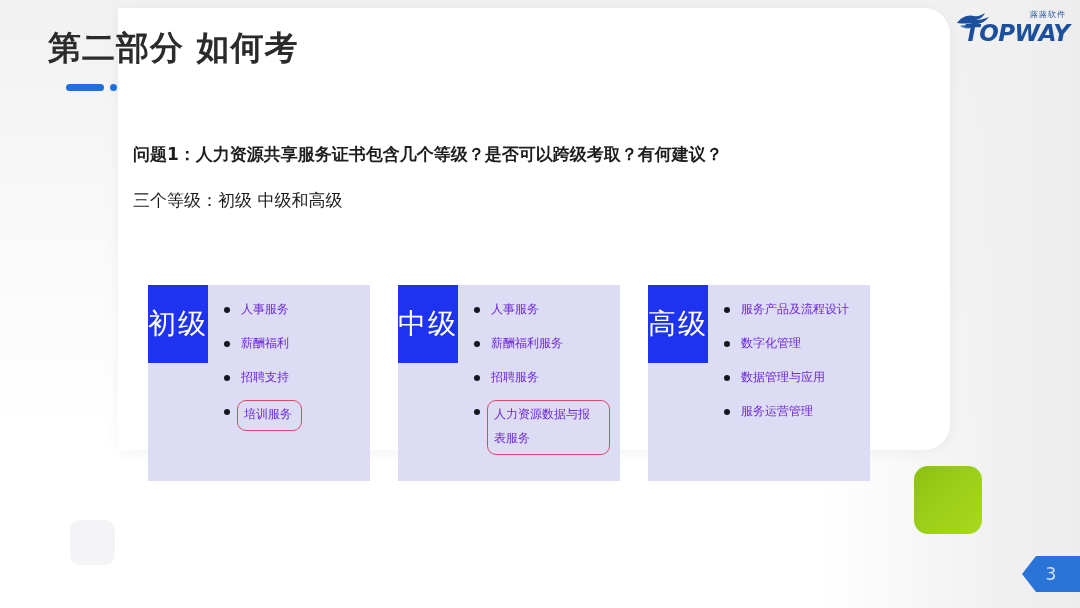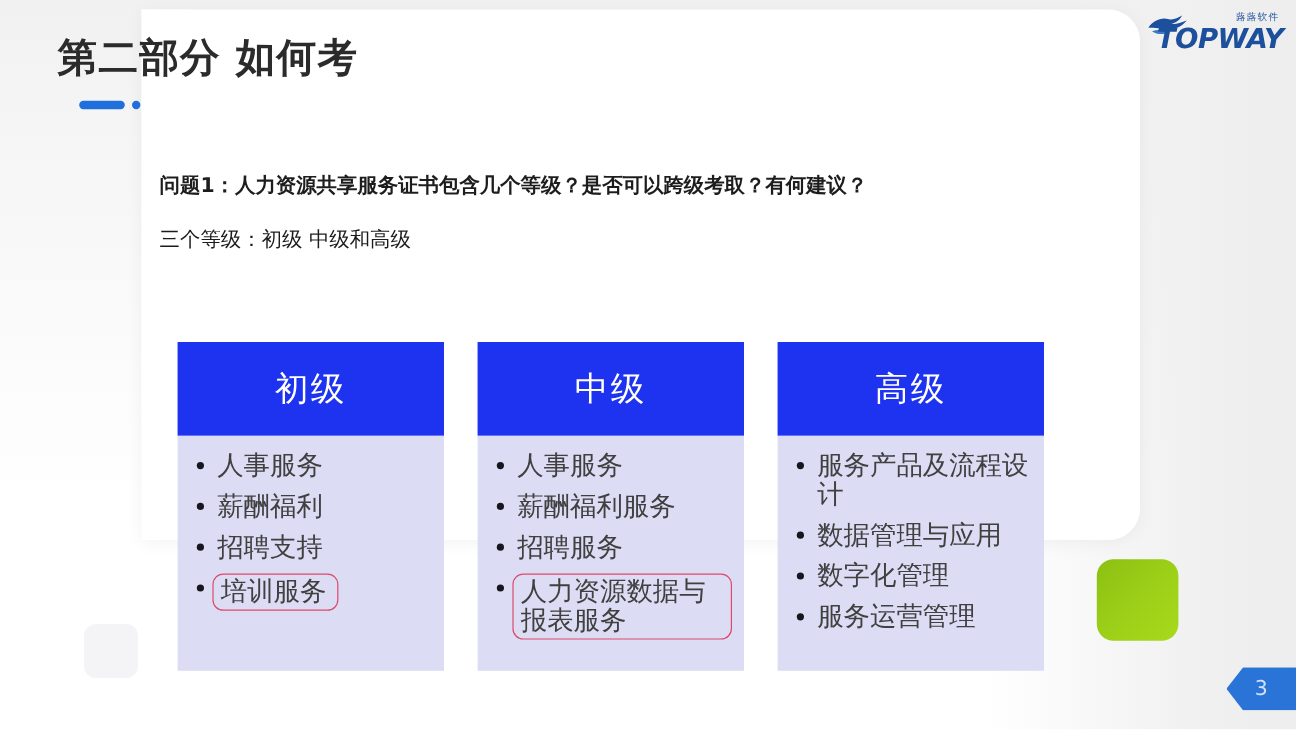--- a/index.html
+++ b/index.html
@@ -158,21 +158,21 @@
     position: absolute;
     left: 148px;
     top: 285px;
     display: flex;
     gap: 28px;
   }
   .card {
     width: 222px;
     background: #dcdcf4;
     display: flex;
-    flex-direction: column;
+    flex-direction: row;
   }
   .card-header {
     height: 78px;
     background: #1d33f0;
     display: flex;
     align-items: center;
     justify-content: center;
     color: #ffffff;
     font-size: 28px;
     letter-spacing: 2px;
@@ -185,24 +185,24 @@
   }
   .card-list {
     list-style: none;
     margin: 0;
     padding: 0;
   }
   .card-list li {
     position: relative;
     padding-left: 21px;
     margin-bottom: 10px;
-    font-size: 22px;
+    font-size: 12px;
     line-height: 24px;
-    color: #404040;
-    font-family: Liberation Serif, serif;
+    color: #6d28d9;
+    font-family: Liberation Mono, monospace;
   }
   .card-list li::before {
     content: "";
     position: absolute;
     left: 4px;
     top: 9px;
     width: 6px;
     height: 6px;
     border-radius: 50%;
     background: #16161f;
@@ -312,22 +312,22 @@
           <li class="marked"><span class="txt">人力资源数据与报表服务</span></li>
         </ul>
       </div>
     </div>
 
     <div class="card">
       <div class="card-header">高级</div>
       <div class="card-body">
         <ul class="card-list">
           <li><span class="txt">服务产品及流程设计</span></li>
+          <li><span class="txt">数字化管理</span></li>
           <li><span class="txt">数据管理与应用</span></li>
-          <li><span class="txt">数字化管理</span></li>
           <li><span class="txt">服务运营管理</span></li>
         </ul>
       </div>
     </div>
 
   </div>
 
   <div class="deco-green"></div>
   <div class="deco-grey"></div>
 

